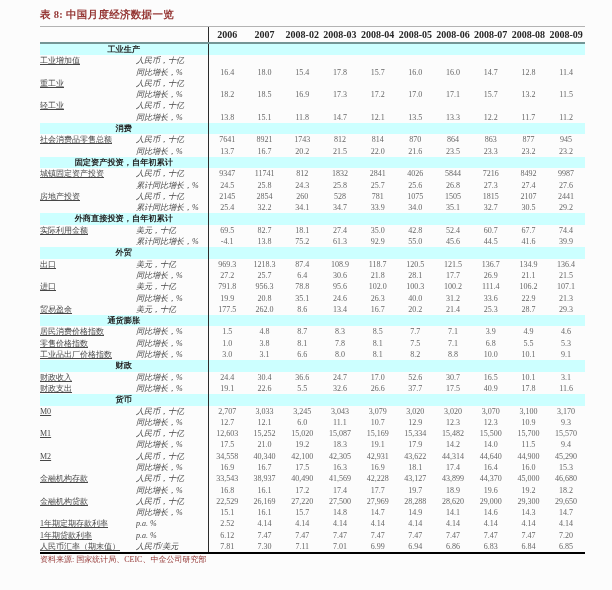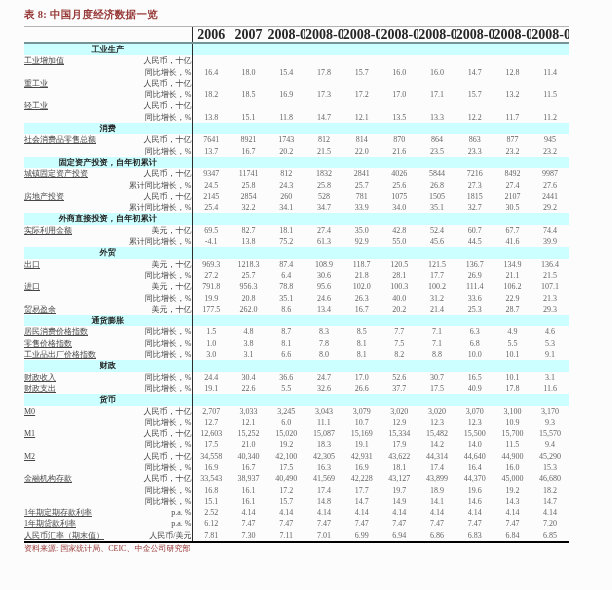--- a/index.html
+++ b/index.html
@@ -1,25 +1,25 @@
 <!DOCTYPE html>
 <html><head>
 <meta charset="utf-8">
 <style>
   * { box-sizing: border-box; margin: 0; padding: 0; }
   html, body { width: 612px; height: 590px; background: #fcfcfc; overflow: hidden; }
   body { font-family: "Liberation Serif", "DejaVu Serif", serif; }
-  .sheet { position: absolute; left: 24px; top: 8px; width: 545px; }
+  .sheet { position: absolute; left: 40px; top: 8px; width: 545px; }
   .title { font-size: 10.5px; font-weight: bold; color: #953735; letter-spacing: 0.3px; margin-bottom: 4px; }
   .title-rule { border-top: 1px solid #b3b3b3; height: 0; }
   table { width: 100%; border-collapse: collapse; table-layout: fixed; }
   th, td { font-size: 8px; line-height: 11.3px; height: 11.3px; padding: 0; white-space: nowrap; overflow: hidden; vertical-align: middle; }
-  thead th { font-weight: bold; color: #262626; text-align: center; height: 16px; vertical-align: bottom; border-bottom: 2px solid #739595; font-size: 14px; padding-bottom: 2px; }
+  thead th { font-weight: bold; color: #262626; text-align: center; height: 16px; vertical-align: bottom; border-bottom: 2px solid #739595; font-size: 10px; padding-bottom: 2px; }
   td.label { text-align: left; color: #474747; text-decoration: underline; }
-  td.unit { text-align: right; color: #474747; }
+  td.unit { text-align: left; color: #474747; font-style: italic; }
   td.val { text-align: center; color: #666666; }
   tr.section td { background: #ccffff; font-weight: bold; color: #1f1f1f; text-align: center; font-size: 8.2px; }
   .div-l { border-left: 1px solid #2b2b2b; }
   tbody tr.last td { border-bottom: 2px solid #000000; }
   .source { margin-top: 0; font-size: 8px; color: #953735; }
 </style>
 </head>
 <body>
 
 <div class="sheet">
@@ -349,21 +349,21 @@
         <tr>
           <td class="label">居民消费价格指数</td>
           <td class="unit">同比增长，%</td>
           <td class="val div-l">1.5</td>
           <td class="val">4.8</td>
           <td class="val">8.7</td>
           <td class="val">8.3</td>
           <td class="val">8.5</td>
           <td class="val">7.7</td>
           <td class="val">7.1</td>
-          <td class="val">6.3</td>
+          <td class="val">3.9</td>
           <td class="val">4.9</td>
           <td class="val">4.6</td>
         </tr>
         <tr>
           <td class="label">零售价格指数</td>
           <td class="unit">同比增长，%</td>
           <td class="val div-l">1.0</td>
           <td class="val">3.8</td>
           <td class="val">8.1</td>
           <td class="val">7.8</td>
@@ -528,20 +528,34 @@
           <td class="val div-l">16.8</td>
           <td class="val">16.1</td>
           <td class="val">17.2</td>
           <td class="val">17.4</td>
           <td class="val">17.7</td>
           <td class="val">19.7</td>
           <td class="val">18.9</td>
           <td class="val">19.6</td>
           <td class="val">19.2</td>
           <td class="val">18.2</td>
+        </tr>
+        <tr>
+          <td class="label">金融机构贷款</td>
+          <td class="unit">人民币，十亿</td>
+          <td class="val div-l">22,529</td>
+          <td class="val">26,169</td>
+          <td class="val">27,220</td>
+          <td class="val">27,500</td>
+          <td class="val">27,969</td>
+          <td class="val">28,288</td>
+          <td class="val">28,620</td>
+          <td class="val">29,000</td>
+          <td class="val">29,300</td>
+          <td class="val">29,650</td>
         </tr>
         <tr>
           <td class="label"></td>
           <td class="unit">同比增长，%</td>
           <td class="val div-l">15.1</td>
           <td class="val">16.1</td>
           <td class="val">15.7</td>
           <td class="val">14.8</td>
           <td class="val">14.7</td>
           <td class="val">14.9</td>

